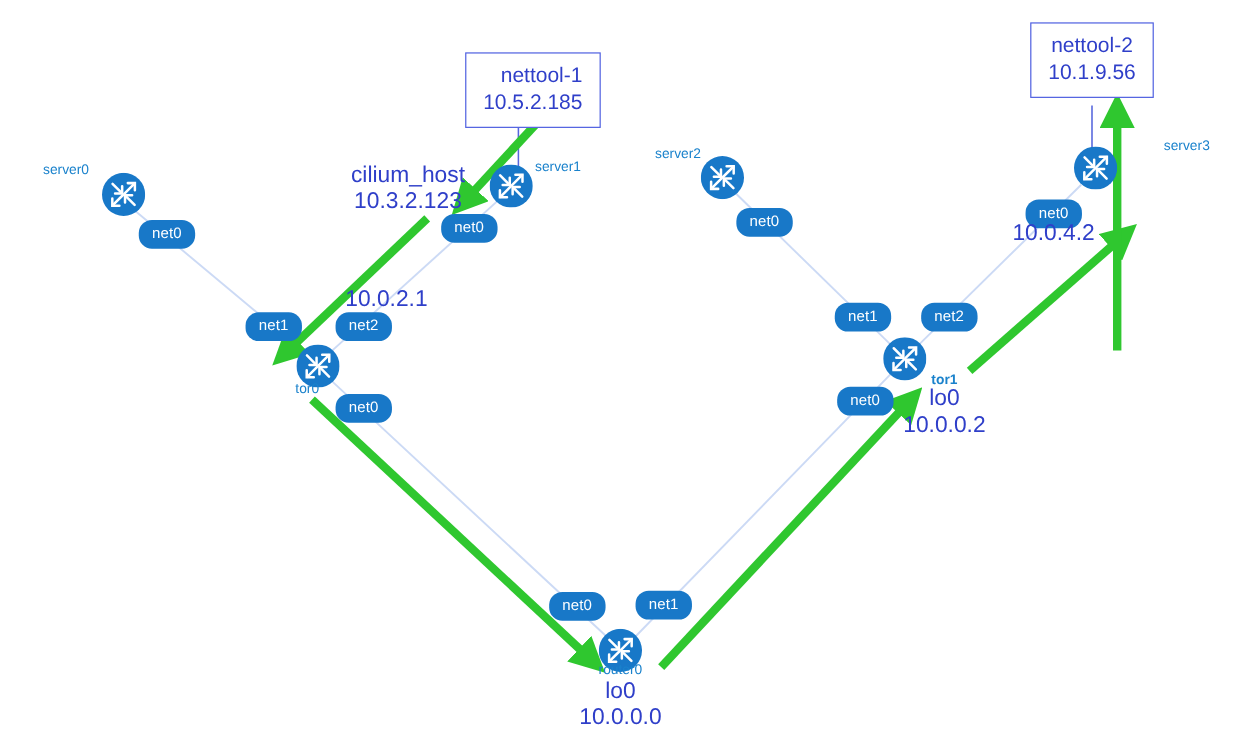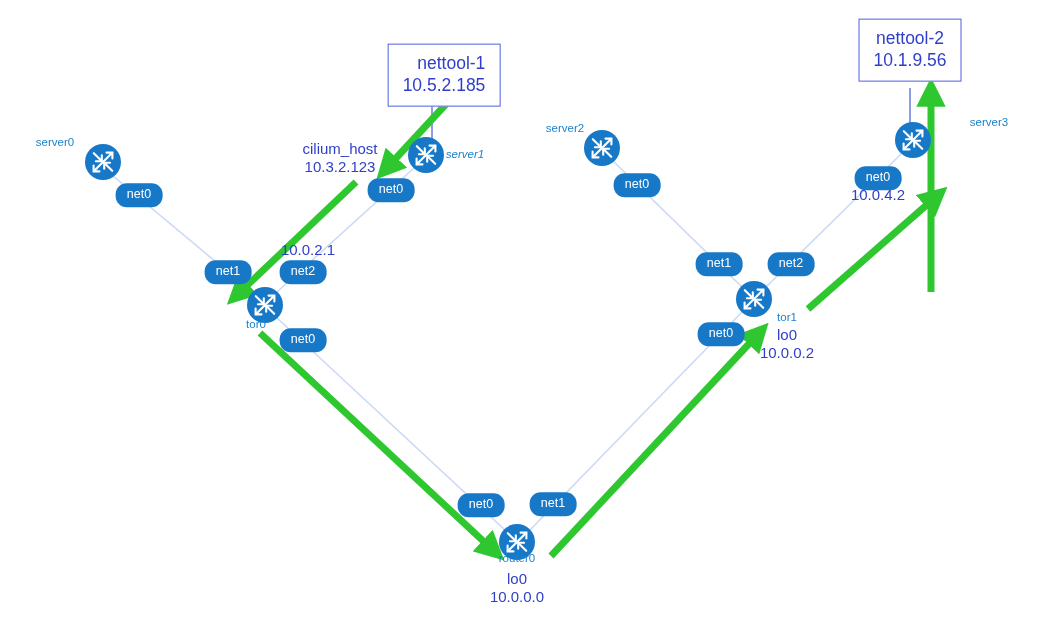--- a/index.html
+++ b/index.html
@@ -56,21 +56,21 @@
     font-size: 11.5px;
     line-height: 1.15;
     white-space: nowrap;
   }
 
   
   .annot {
     position: absolute;
     transform: translate(-50%, -50%);
     color: #2f3fc9;
-    font-size: 15px;
+    font-size: 19px;
     line-height: 1.18;
     white-space: nowrap;
     text-align: center;
   }
 
   
   .nettool {
     position: absolute;
     transform: translate(-50%, -50%);
     border: 1.6px solid #4e5fe0;
@@ -218,33 +218,33 @@
       <div class="pill" style="left: 481px; top: 505px;">net0</div>
       <div class="pill" style="left: 553px; top: 504px;">net1</div>
       <div class="pill" style="left: 721px; top: 334px;">net0</div>
       <div class="pill" style="left: 719px; top: 264px;">net1</div>
       <div class="pill" style="left: 791px; top: 264px;">net2</div>
       <div class="pill" style="left: 637px; top: 185px;">net0</div>
       <div class="pill" style="left: 878px; top: 178px;">net0</div>
     </div>
   <div id="layer-names">
       <div class="nodename" style="left: 55px; top: 143px;">server0</div>
-      <div class="nodename" style="left: 465px; top: 155px; font-style: italic;">server1</div>
+      <div class="nodename" style="left: 465px; top: 140px;">server1</div>
       <div class="nodename" style="left: 565px; top: 129px;">server2</div>
       <div class="nodename" style="left: 949px; top: 123px; margin-left: 40px;">server3</div>
       <div class="nodename" style="left: 256px; top: 325px;">tor0</div>
-      <div class="nodename" style="left: 787px; top: 318px;">tor1</div>
+      <div class="nodename" style="left: 787px; top: 318px; font-weight: bold;">tor1</div>
       <div class="nodename" style="left: 517px; top: 559px;">router0</div>
     </div>
   <div id="layer-annots">
       <div class="annot" style="left: 340px; top: 158px;">
         <div>cilium_host</div>
         <div>10.3.2.123</div>
       </div>
-      <div class="annot" style="left: 308px; top: 250px;">
+      <div class="annot" style="left: 322px; top: 250px;">
         <div>10.0.2.1</div>
       </div>
       <div class="annot" style="left: 787px; top: 344px;">
         <div>lo0</div>
         <div>10.0.0.2</div>
       </div>
       <div class="annot" style="left: 517px; top: 588px;">
         <div>lo0</div>
         <div>10.0.0.0</div>
       </div>

